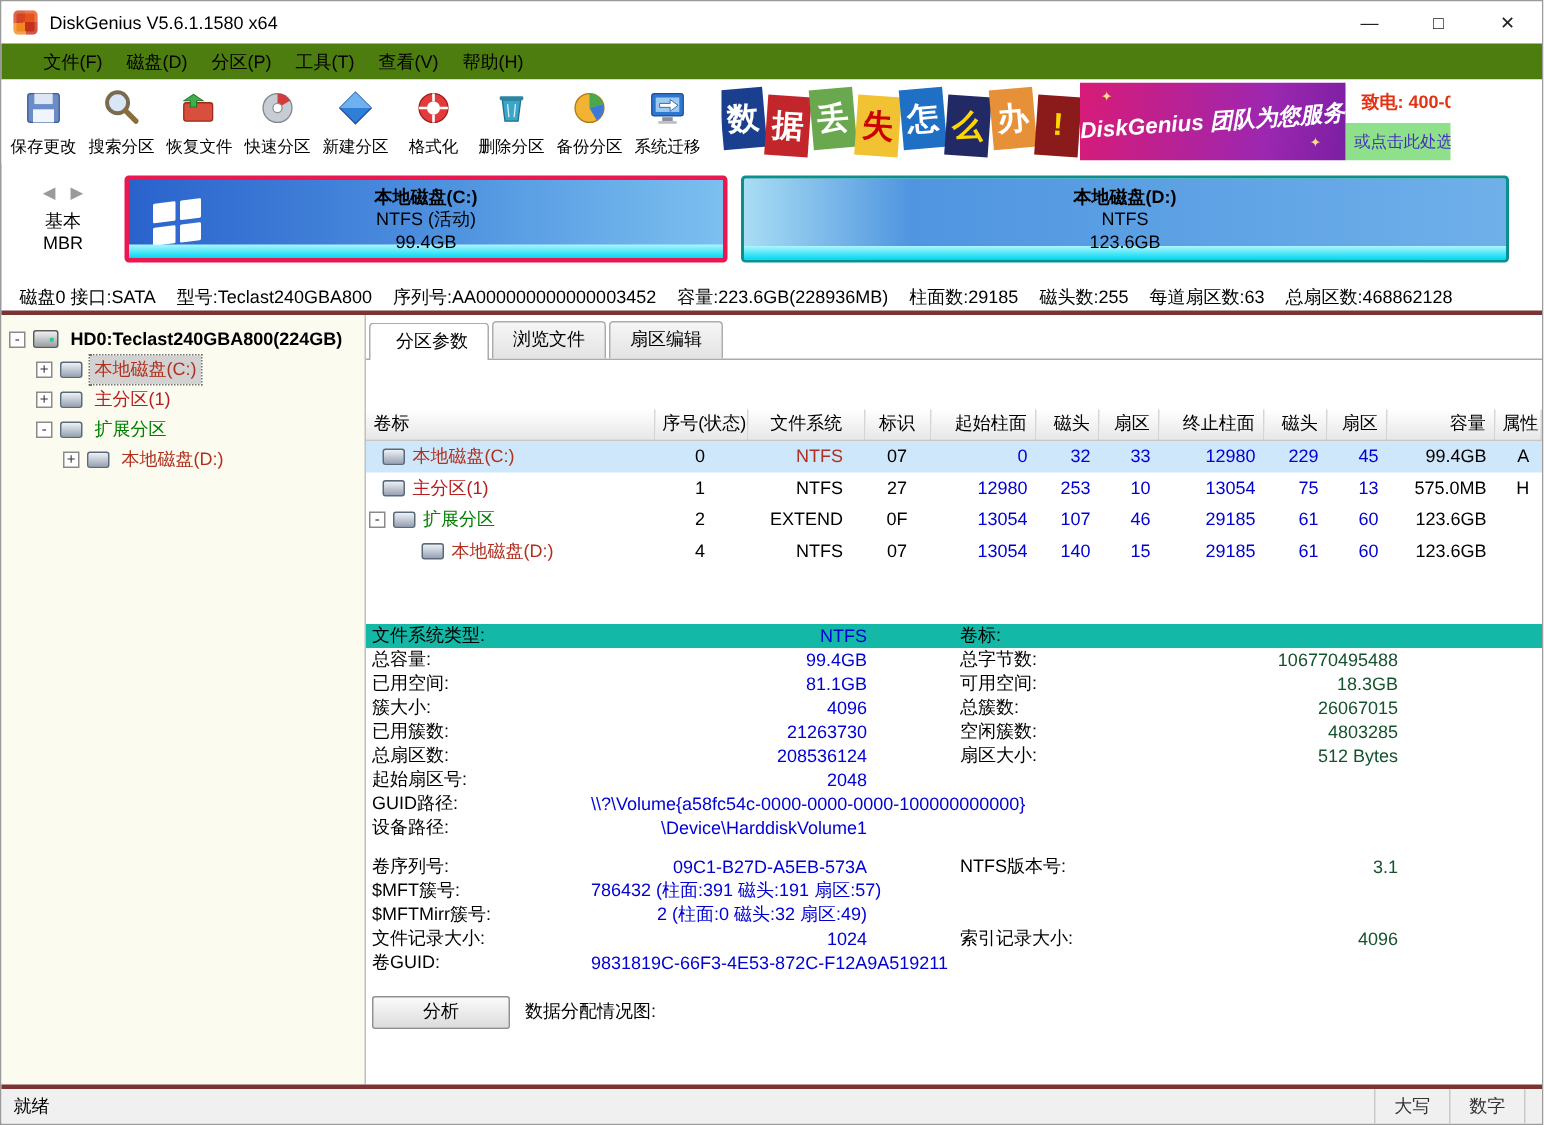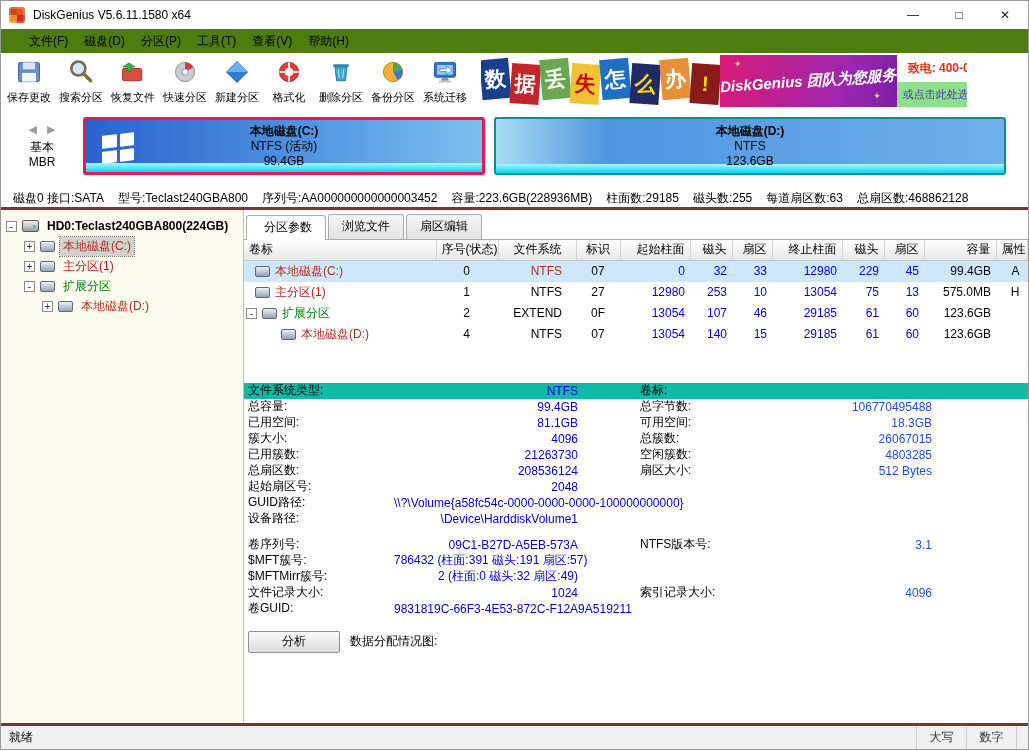--- a/index.html
+++ b/index.html
@@ -69,59 +69,59 @@
   .tree-label{margin-left:5px;padding:1px 3px;}
   .root-label{font-weight:bold;}
   .sel-label{background:#d2d2d2;outline:1px dotted #707070;}
   .c-red{color:#b03020;} .c-navy{color:#b91c1c;} .c-green{color:#008000;}
 
   .content{flex:1;display:flex;flex-direction:column;background:#fff;min-width:0;overflow:hidden;}
   .tabbar{display:flex;padding:4px 0 0 2px;border-bottom:1px solid #ababab;flex:none;}
   .tab{padding:3px 13px 4px;border:1px solid #ababab;border-bottom:none;background:linear-gradient(#f6f6f6,#e3e3e3);margin-right:2px;border-radius:3px 3px 0 0;position:relative;}
   .tab.active{background:#fff;top:1px;padding-left:17px;}
 
-  table{border-collapse:collapse;table-layout:fixed;width:100%;flex:none;}
+  table{border-collapse:collapse;table-layout:fixed;width:100%;flex:none;margin-top:33px;}
   th{height:20px;font-weight:normal;background:linear-gradient(#ffffff,#e7e7e7);border-right:1px solid #d6d6d6;border-bottom:1px solid #c6c6c6;padding:0 5px;white-space:nowrap;overflow:hidden;}
   td{height:21px;padding:0 5px;white-space:nowrap;overflow:hidden;}
   tr.selrow td{background:#cfe7fb;}
   .al{text-align:left;} .ar{text-align:right;} .ac{text-align:center;}
   .num{color:#0000d4;}
   td.first{padding:0 2px;} 
   .cellwrap{display:flex;align-items:center;height:21px;}
   .ind1{width:4px;flex:none;} .ind2{width:30px;flex:none;}
   .cell-label{margin-left:5px;}
   .pr28{padding-right:28px;} .pr14{padding-right:14px;} .pr8{padding-right:8px;}
 
   
   .details{margin-top:38px;flex:none;}
   .drow{display:flex;align-items:center;height:16px;padding-left:4px;overflow:hidden;}
   .drow.band{background:#14b8a6;}
   .dl1{width:146px;flex:none;}
   .dv1{min-width:184px;text-align:right;white-space:nowrap;color:#0000d4;}
   .dl2{width:122px;margin-left:62px;flex:none;white-space:nowrap;}
-  .dv2{width:170px;text-align:right;white-space:nowrap;color:#1d4ed8;}
+  .dv2{width:170px;text-align:right;white-space:nowrap;color:#14532d;}
   .dgap{height:10px;}
 
   .analysis{margin-top:14px;padding-left:4px;display:flex;align-items:center;gap:10px;flex:none;}
   .analysis button{width:92px;height:22px;background:linear-gradient(#fafafa,#dcdcdc);border:1px solid #8f8f8f;font-size:12px;font-family:inherit;border-radius:2px;}
 
   
   .statusbar{height:23px;background:#f0f0f0;display:flex;align-items:center;flex:none;}
   .sb-ready{padding-left:8px;flex:1;}
   .sb-panel{width:50px;height:100%;display:flex;align-items:center;justify-content:center;border-left:1px solid #c9c9c9;color:#333;}
   .sb-end{width:12px;height:100%;border-left:1px solid #c9c9c9;}
 </style>
 </head>
 <body>
 
 <div class="window">
 
   <div class="titlebar">
     <span class="logo"></span>
-    <span class="title">DiskGenius V5.6.11.1580 x64</span>
+    <span class="title">DiskGenius V5.6.1.1580 x64</span>
     <div class="wctrl">
       <div class="wbtn">—</div>
       <div class="wbtn">□</div>
       <div class="wbtn">✕</div>
     </div>
   </div>
 
   <div class="menubar">
     <span class="menu-item">文件(F)</span>
     <span class="menu-item">磁盘(D)</span>

